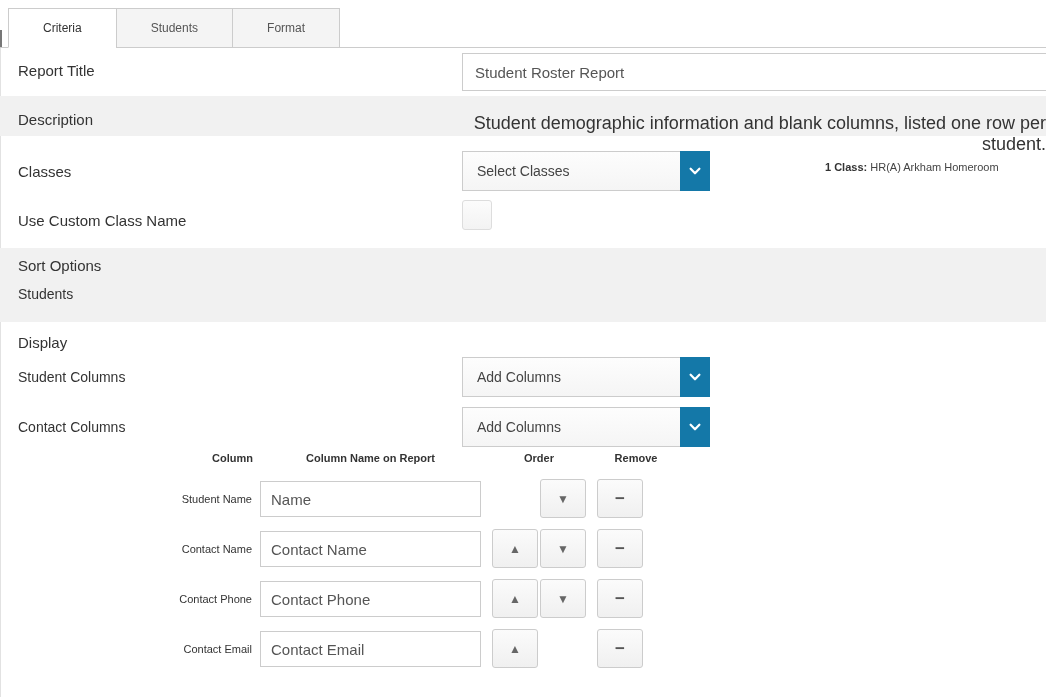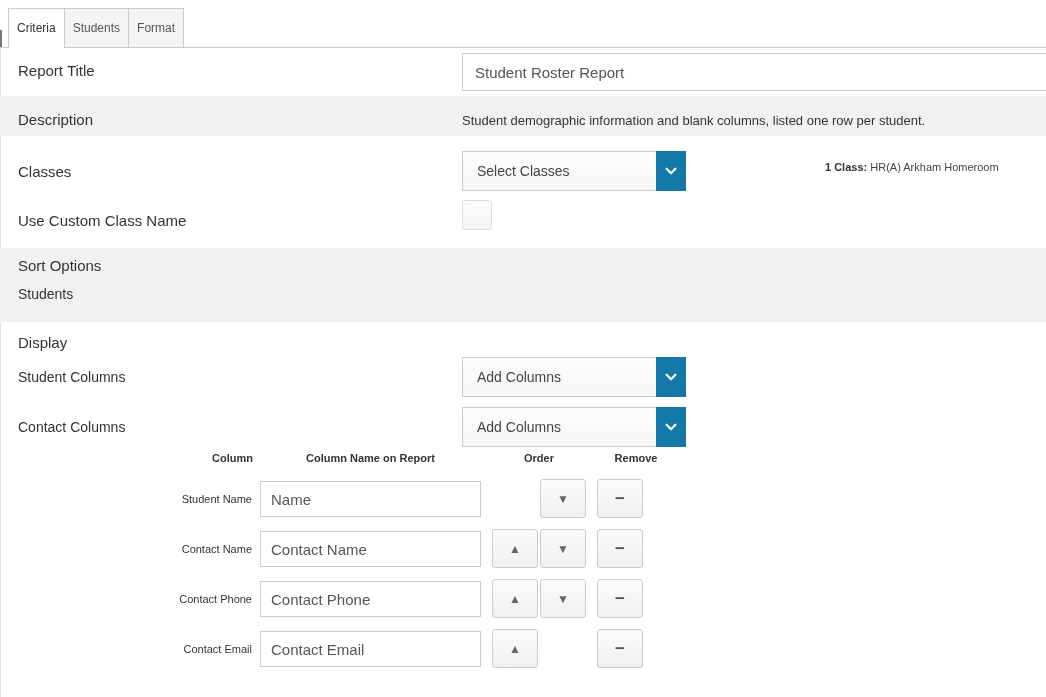--- a/index.html
+++ b/index.html
@@ -1,42 +1,42 @@
 <!DOCTYPE html>
 <html><head>
 <meta charset="utf-8">
 <style>
   html,body{margin:0;padding:0;background:#fff;}
   body{font-family:"Liberation Sans","DejaVu Sans",sans-serif;}
   #screen{position:relative;width:1046px;height:697px;background:#fff;overflow:hidden;}
 
   
   .tabbar{position:absolute;top:8px;left:8px;display:flex;z-index:3;}
-  .tab{height:40px;line-height:38px;padding:0 8px;font-size:12px;color:#555;
+  .tab{height:40px;line-height:38px;padding:0 34px;font-size:12px;color:#555;
        background:#f4f4f4;border:1px solid #ccc;box-sizing:border-box;margin-left:-1px;cursor:pointer;}
   .tab.active{background:#fff;color:#333;border-bottom:1px solid #fff;margin-left:0;}
   .tab-underline{position:absolute;top:47px;left:0;width:100%;height:0;border-top:1px solid #ccc;z-index:1;}
   .edge-notch{position:absolute;left:0;top:30px;width:2px;height:17px;background:#777;}
   .left-edge{position:absolute;left:0;top:48px;bottom:0;width:1px;background:#e2e2e2;}
 
   
   .row{position:absolute;left:0;width:100%;box-sizing:border-box;}
   .band{background:#f1f1f1;}
   .flabel{position:absolute;left:18px;font-size:15px;color:#333;}
   .heading{position:absolute;left:18px;font-size:15px;color:#333;}
 
   
   .title-input{position:absolute;left:462px;top:6px;width:590px;height:38px;box-sizing:border-box;
        border:1px solid #ccc;padding:0 12px;font-size:15px;color:#555;font-family:inherit;outline:none;}
 
   
-  .desc-text{position:absolute;left:462px;top:17px;font-size:13px;color:#333;}
+  .desc-text{position:absolute;left:462px;top:17px;font-size:18px;color:#333;text-align:right;}
 
   
-  .dropdown{position:absolute;width:224px;height:40px;box-sizing:border-box;border:1px solid #ccc;
+  .dropdown{position:absolute;width:248px;height:40px;box-sizing:border-box;border:1px solid #ccc;
        background:linear-gradient(#fdfdfd,#f5f5f5);cursor:pointer;}
   .dd-label{position:absolute;left:14px;top:0;line-height:38px;font-size:14px;color:#444;}
   .dd-btn{position:absolute;right:-1px;top:-1px;width:30px;height:40px;background:#1478a8;
        display:flex;align-items:center;justify-content:center;}
 
   
   .class-summary{position:absolute;left:825px;top:14px;font-size:11px;color:#444;}
   .class-summary b{color:#333;}
 
   

